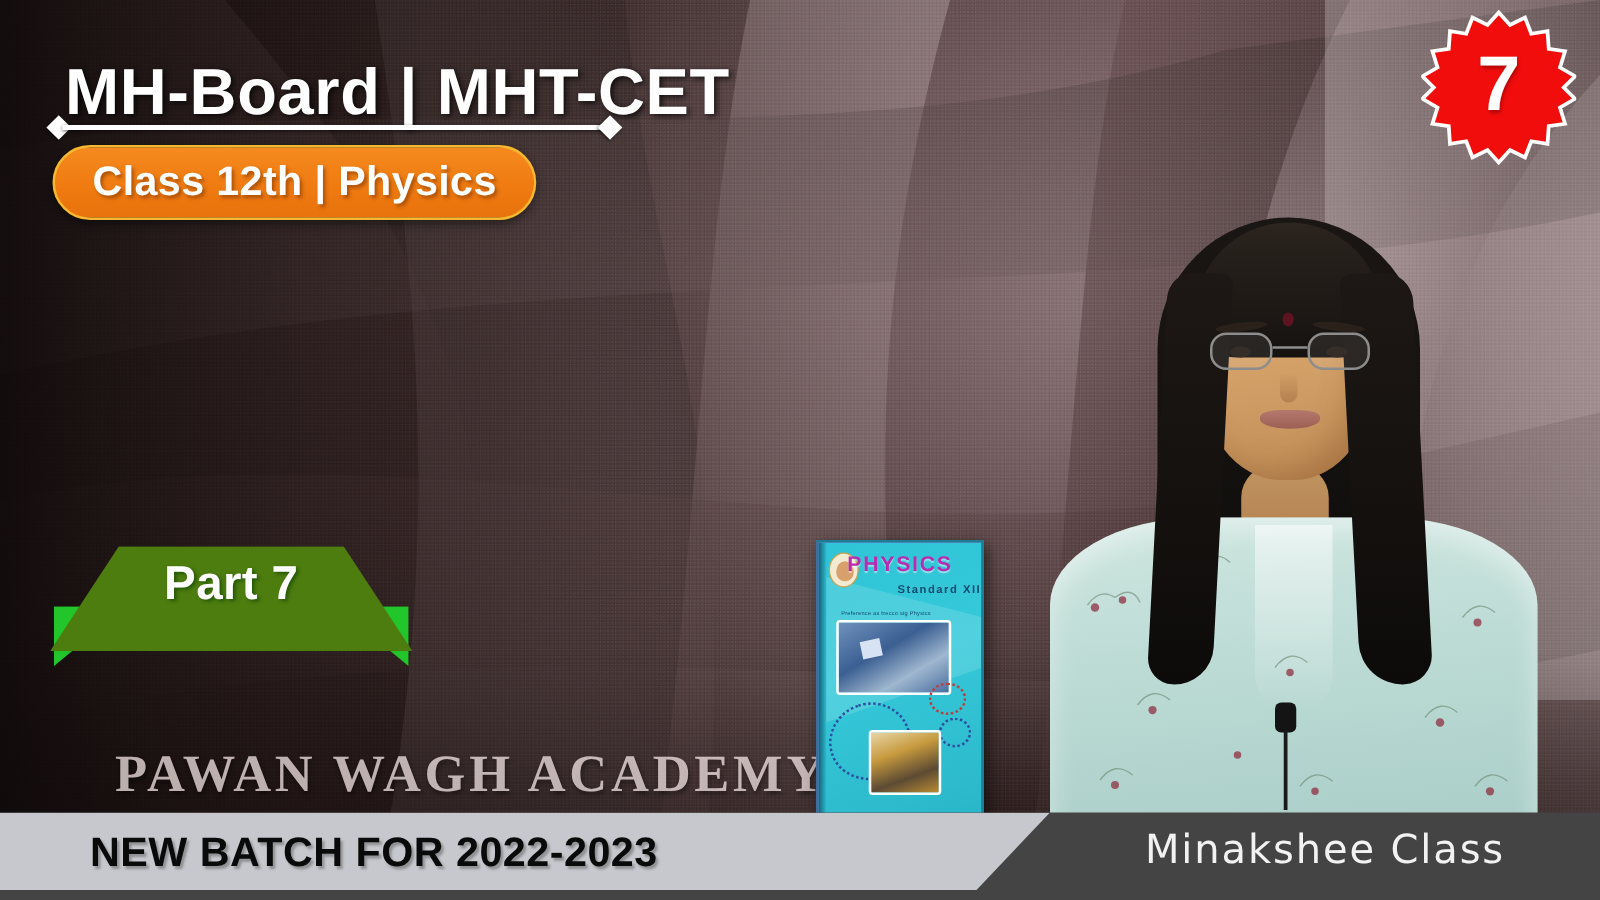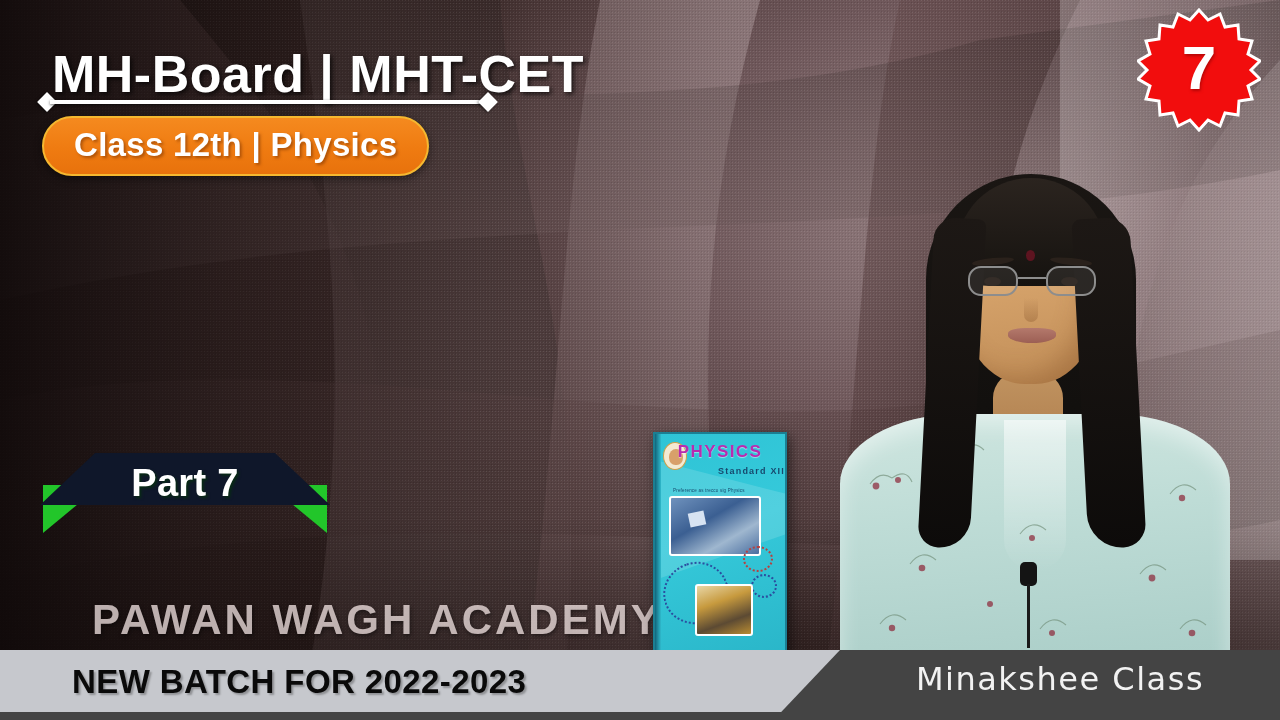--- a/index.html
+++ b/index.html
@@ -67,36 +67,37 @@
     letter-spacing:-1px;
     text-shadow:4px 4px 0 #8e1414, 5px 5px 10px rgba(0,0,0,.45);
   }
   .title .l2{display:block;}
 
   
   .ribbon{position:absolute;left:40px;top:437px;width:290px;height:105px;}
   .ribbon .tail{position:absolute;top:48px;width:58px;height:48px;background:#22c62a;}
   .ribbon .tail.l{left:3px;clip-path:polygon(0 0,100% 0,0 100%);}
   .ribbon .tail.r{right:3px;clip-path:polygon(0 0,100% 0,100% 100%);}
-  .ribbon .body{position:absolute;left:0;top:16px;width:290px;height:52px;
-    background:#0f172a;clip-path:polygon(19% 0,81% 0,100% 100%,0 100%);
+  .ribbon .body{position:absolute;left:0;top:0;width:290px;height:84px;
+    background:#4d7c0f;clip-path:polygon(19% 0,81% 0,100% 100%,0 100%);
     box-shadow:0 2px 6px rgba(0,0,0,.4);}
   .ribbon .body span{
     position:absolute;left:0;right:0;top:9px;text-align:center;
     font-size:38px;font-weight:bold;color:#ffffff;letter-spacing:.3px;
     text-shadow:2px 2px 3px rgba(0,60,0,.55);
   }
 
   
   .academy{
     position:absolute;left:92px;top:596px;
     font-size:42px;font-weight:bold;letter-spacing:3px;
     color:rgba(255,240,238,.72);
     text-shadow:1px 2px 4px rgba(0,0,0,.45);
     white-space:nowrap;
+    font-family:Liberation Serif, serif;
   }
 
   
   .badge{position:absolute;left:1137px;top:8px;width:124px;height:124px;}
   .badge svg{display:block;}
   .badge .num{
     position:absolute;inset:0;display:flex;align-items:center;justify-content:center;
     font-size:62px;font-weight:bold;color:#fff;line-height:1;padding-bottom:4px;
     text-shadow:1px 2px 3px rgba(120,0,0,.5);
   }

